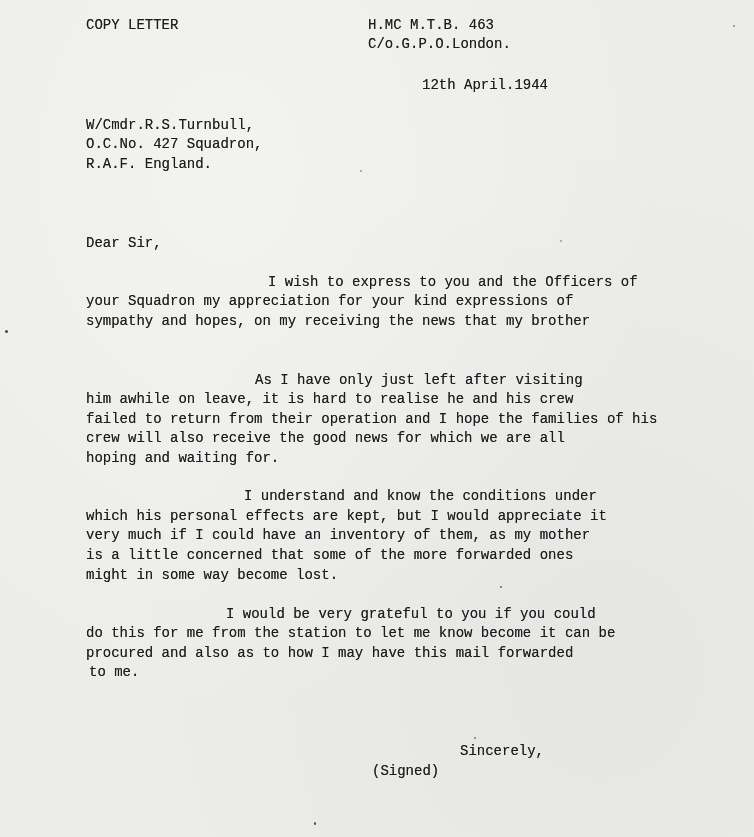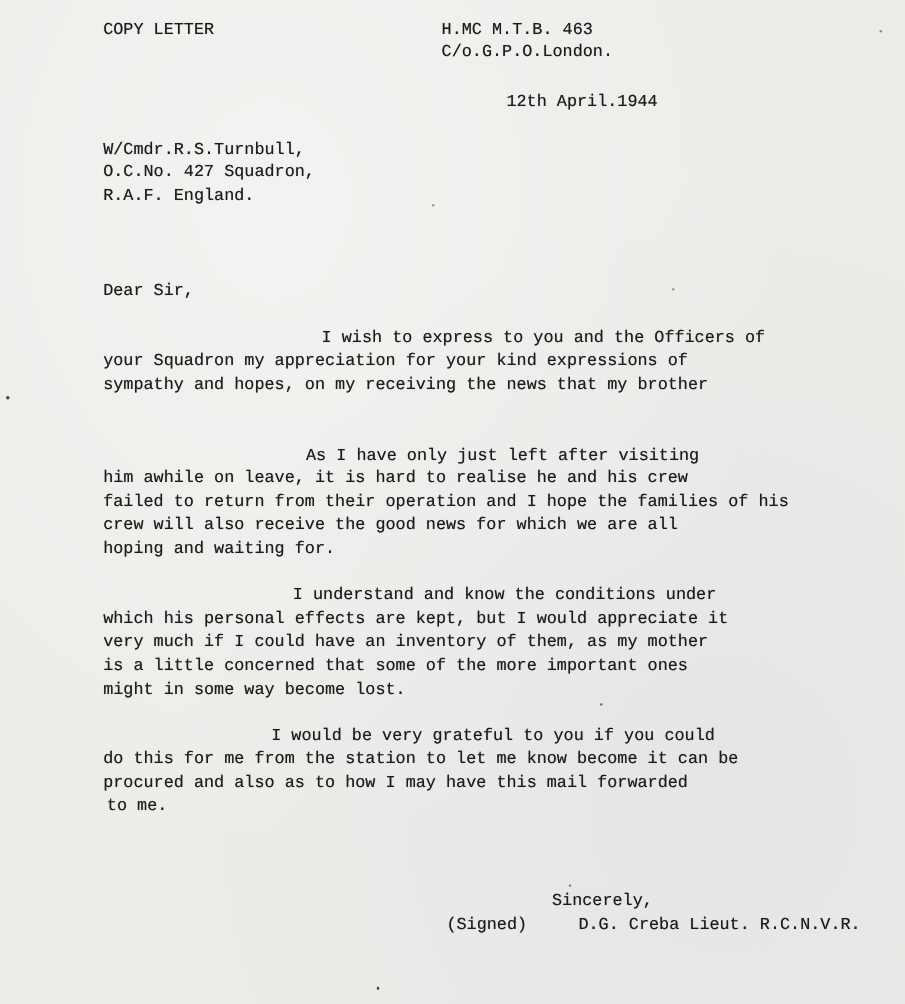--- a/index.html
+++ b/index.html
@@ -62,31 +62,30 @@
 
   <div class="ln" style="left:255px; top:371px;">As I have only just left after visiting</div>
   <div class="ln" style="left:86px; top:390px;text-align:center;">him awhile on leave, it is hard to realise he and his crew</div>
   <div class="ln" style="left:86px; top:410px;">failed to return from their operation and I hope the families of his</div>
   <div class="ln" style="left:86px; top:429px;">crew will also receive the good news for which we are all</div>
   <div class="ln" style="left:86px; top:449px;">hoping and waiting for.</div>
 
   <div class="ln" style="left:244px; top:487px;">I understand and know the conditions under</div>
   <div class="ln" style="left:86px; top:507px;">which his personal effects are kept, but I would appreciate it</div>
   <div class="ln" style="left:86px; top:526px;">very much if I could have an inventory of them, as my mother</div>
-  <div class="ln" style="left:86px; top:546px;">is a little concerned that some of the more important ones</div>
+  <div class="ln" style="left:86px; top:546px;">is a little concerned that some of the more forwarded ones</div>
   <div class="ln" style="left:86px; top:566px;">might in some way become lost.</div>
 
   <div class="ln" style="left:226px; top:605px;">I would be very grateful to you if you could</div>
   <div class="ln" style="left:86px; top:624px;">do this for me from the station to let me know become it can be</div>
   <div class="ln" style="left:86px; top:644px;">procured and also as to how I may have this mail forwarded</div>
   <div class="ln" style="left:89px; top:663px;">to me.</div>
 
   <div class="ln" style="left:460px; top:742px;">Sincerely,</div>
   <div class="ln" style="left:372px; top:762px;">(Signed)</div>
-  <div class="ln" style="left:482px; top:762px;">D.G. Creba Lieut. R.C.N.V.R.</div>
 
   <div class="speck" style="left:5px; top:330px; width:3px; height:3px;"></div>
   <div class="speck" style="left:314px; top:822px; width:2px; height:3px;"></div>
   <div class="speck" style="left:474px; top:737px; width:2px; height:2px; background:#777;"></div>
   <div class="speck" style="left:500px; top:586px; width:2px; height:2px; background:#666;"></div>
   <div class="speck" style="left:733px; top:25px; width:2px; height:2px; background:#888;"></div>
   <div class="speck" style="left:360px; top:170px; width:2px; height:2px; background:#999;"></div>
   <div class="speck" style="left:560px; top:240px; width:2px; height:2px; background:#999;"></div>
 </div>
 

